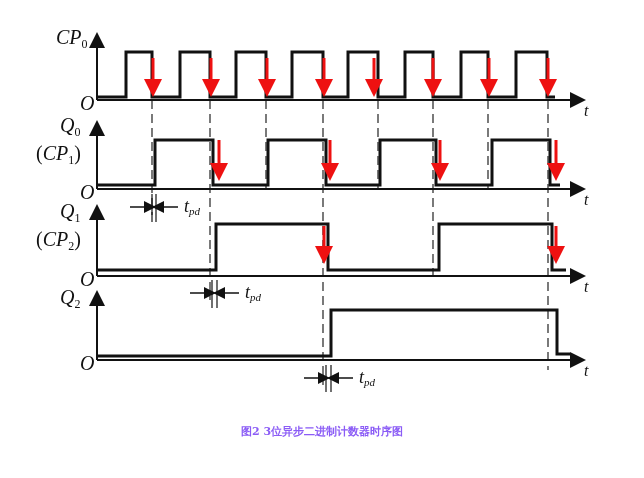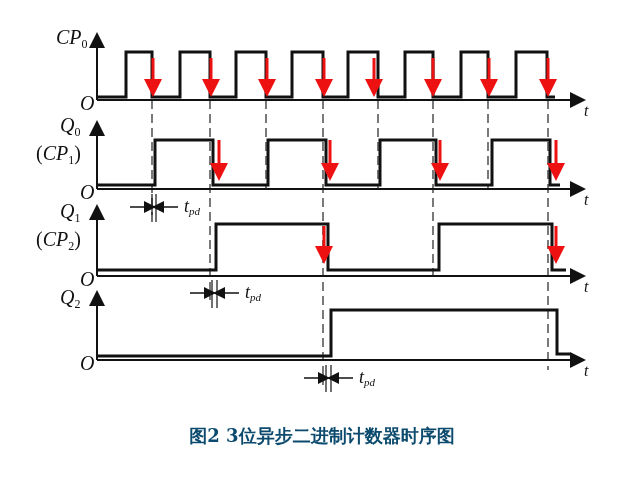--- a/index.html
+++ b/index.html
@@ -10,21 +10,21 @@
   .dash { stroke: #222; stroke-width: 1.2; stroke-dasharray: 9 5; }
   .red { stroke: #ee1111; stroke-width: 3; }
   .lbl { font-family: "Liberation Serif", serif; font-style: italic; font-size: 20px; fill: #111; }
   .sub { font-family: "Liberation Serif", serif; font-style: normal; font-size: 12px; fill: #111; }
   .par { font-family: "Liberation Serif", serif; font-size: 20px; fill: #111; }
   .tlbl { font-family: "Liberation Serif", serif; font-style: italic; font-size: 16px; fill: #111; }
   .olbl { font-family: "Liberation Serif", serif; font-style: italic; font-size: 20px; fill: #111; }
   .tpd { font-family: "Liberation Serif", serif; font-style: italic; font-size: 18px; fill: #111; }
   .tpdsub { font-family: "Liberation Serif", serif; font-size: 11px; fill: #111; }
   #caption { position: absolute; left: 0; width: 644px; top: 424px; text-align: center;
-             font-family: "DejaVu Serif", "Liberation Serif", serif; font-weight: bold; font-size: 18px; color: #0c4a6e; }
+             font-family: "DejaVu Serif", "Liberation Serif", serif; font-weight: bold; font-size: 11px; color: #8b5cf6; }
 </style>
 </head>
 <body>
 
 <svg id="diagram" viewBox="0 0 644 478" xmlns="http://www.w3.org/2000/svg">
   <defs>
     <marker id="ah" markerWidth="8" markerHeight="8" refX="4" refY="4" orient="auto">
       <path d="M0,0 L8,4 L0,8 Z" fill="#111"></path>
     </marker>
     <marker id="rah" markerWidth="6" markerHeight="6" refX="3" refY="3" orient="auto">

